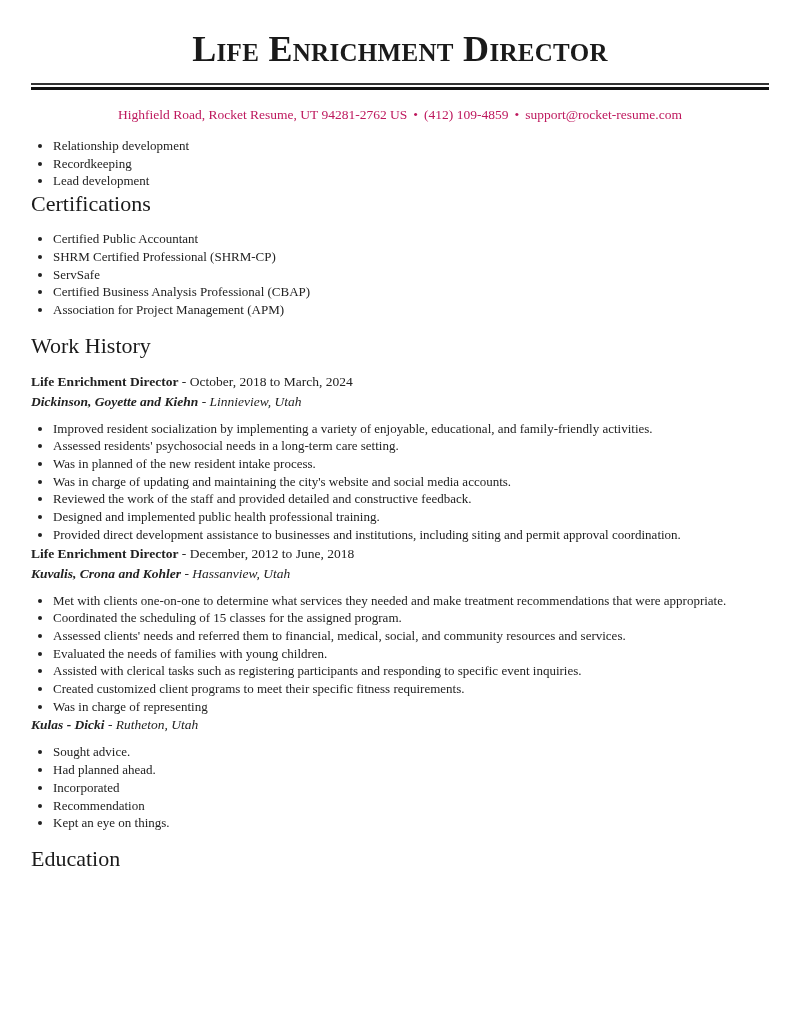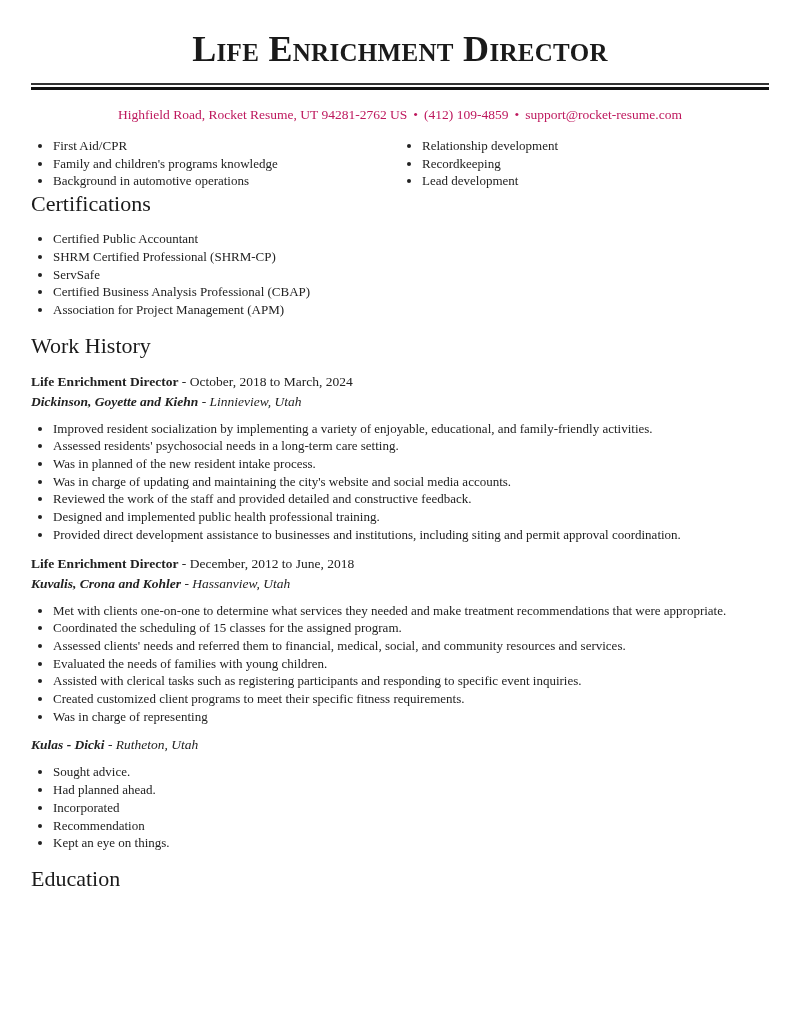--- a/index.html
+++ b/index.html
@@ -56,21 +56,21 @@
       font-size: 13px;
       line-height: 17.7px;
     }
     ul li { padding-left: 0; }
     .skills-grid { display: flex; margin-top: 12px; }
     .skills-grid ul { width: 363px; }
     .s-cert { }
     .s-cert ul { margin-top: 12px; }
     .s-work { margin-top: 13px; }
     .job { margin-top: 12px; }
-    .job + .job { margin-top: 10px; }
+    .job + .job { margin-top: 0; }
     .job-line { font-size: 13.5px; line-height: 20px; }
     .job-title { font-weight: bold; }
     .job-company { font-style: italic; }
     .job-company b { font-weight: bold; }
     .job ul { margin-top: 8px; }
     .s-edu { margin-top: 13px; }
   </style>
 </head>
 <body>
 
@@ -78,25 +78,20 @@
 
   <h1 class="name">Life Enrichment Director</h1>
   <div class="rule"></div>
   <div class="contact">
     <span>Highfield Road, Rocket Resume, UT 94281-2762 US</span><span class="sep">•</span><span>(412) 109-4859</span><span class="sep">•</span><span>support@rocket-resume.com</span>
   </div>
 
 
   <div class="section s-skills">
     <div class="skills-grid">
-      <ul>
-        <li>First Aid/CPR</li>
-        <li>Family and children's programs knowledge</li>
-        <li>Background in automotive operations</li>
-      </ul>
       <ul>
         <li>Relationship development</li>
         <li>Recordkeeping</li>
         <li>Lead development</li>
       </ul>
     </div>
   </div>
 
   <div class="section s-cert">
     <h2>Certifications</h2>

